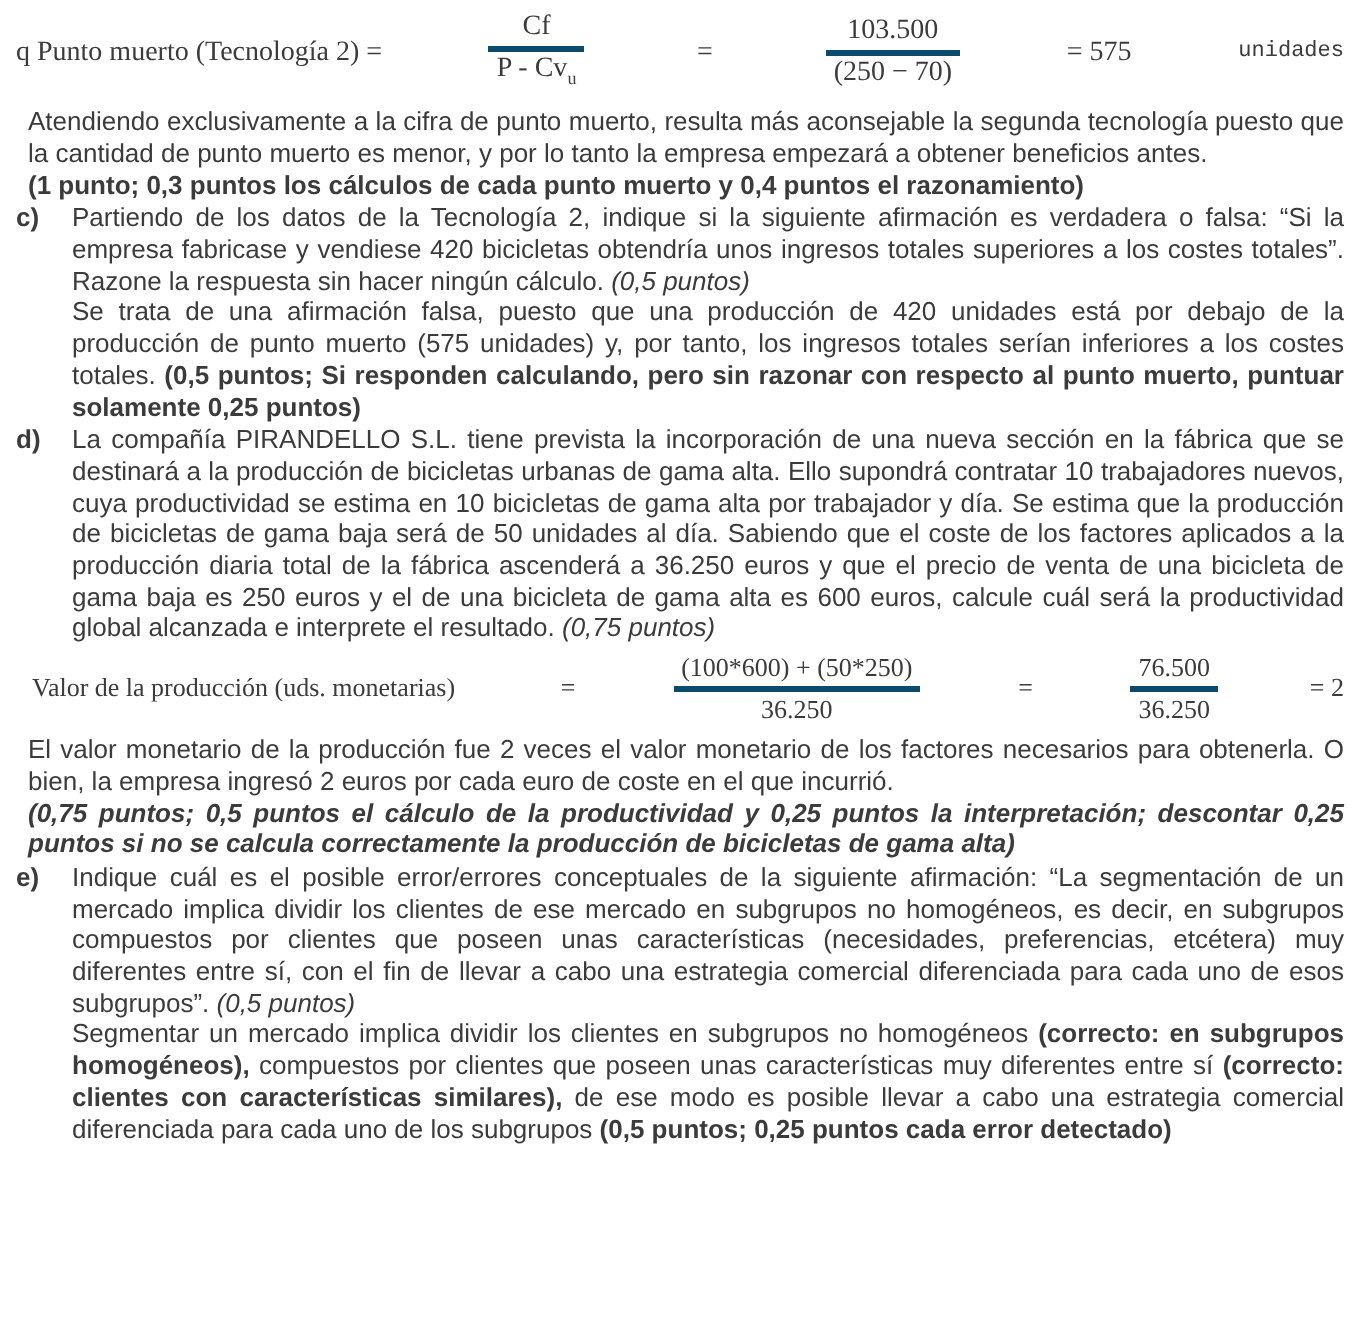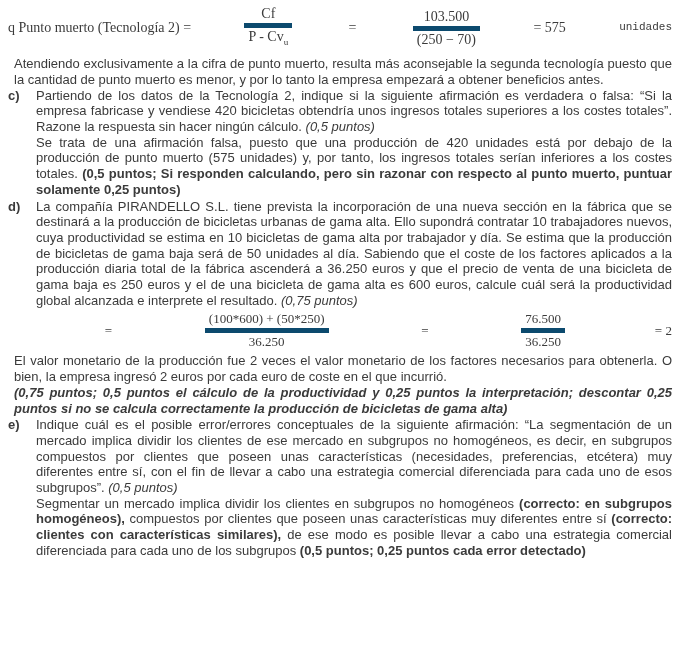--- a/index.html
+++ b/index.html
@@ -25,21 +25,21 @@
     align-items: center;
     font-family: "Liberation Serif", serif;
     text-align: left;
     white-space: nowrap;
     justify-content: space-between;
   }
   .formula-row.f1 { font-size: 14px; margin: 3px 0 6px 0; min-height: 38px; }
   .formula-row.f2 { font-size: 13px; margin: 2px 0 3px 0; min-height: 40px; }
   .frac { display: inline-block; text-align: center; vertical-align: middle; margin: 0 4px; }
   .frac .num { display: block; padding: 0 4px 1px 4px; }
-  .frac .den { display: block; border-top: 5px solid #0c4a6e; padding: 1px 4px 0 4px; }
+  .frac .den { display: block; border-top: 3px solid #0c4a6e; padding: 1px 4px 0 4px; }
   .eq { margin: 0 3px; }
   .unit-sans { font-family: Liberation Mono, monospace; font-size: 11px; margin-left: 4px; }
 
   .p1 { margin: 0 0 1px 6px; }
   .p0 { margin: 0 0 1px 2px; text-align: left; }
 
   .item { position: relative; padding-left: 28px; margin: 0 0 1px 0; }
   .item-label { position: absolute; left: 0; top: 0; font-weight: bold; }
   .item p { margin: 0; }
 
@@ -59,35 +59,37 @@
     <span class="eq">=</span>
     <span class="frac">
       <span class="num">103.500</span>
       <span class="den">(250 − 70)</span>
     </span>
     <span>= 575</span>
     <span class="unit-sans">unidades</span>
   </div>
 
   <p class="p1" style="margin-bottom:0;">Atendiendo exclusivamente a la cifra de punto muerto, resulta más aconsejable la segunda tecnología puesto que la cantidad de punto muerto es menor, y por lo tanto la empresa empezará a obtener beneficios antes.</p>
+  <p class="p1 b" style="margin-top:0;">(1 punto; 0,3 puntos los cálculos de cada punto muerto y 0,4 puntos el razonamiento)</p>
 
   <div class="item">
     <span class="item-label">c)</span>
     <p><span>Partiendo de los datos de la Tecnología 2, indique si la siguiente afirmación es verdadera o falsa: “Si la empresa fabricase y vendiese 420 bicicletas obtendría unos ingresos totales superiores a los costes totales”. Razone la respuesta sin hacer ningún cálculo. </span><span class="i">(0,5 puntos)</span></p>
     <p><span>Se trata de una afirmación falsa, puesto que una producción de 420 unidades está por debajo de la producción de punto muerto (575 unidades) y, por tanto, los ingresos totales serían inferiores a los costes totales. </span><span class="b">(0,5 puntos; Si responden calculando, pero sin razonar con respecto al punto muerto, puntuar solamente 0,25 puntos)</span></p>
   </div>
 
   <div class="item">
     <span class="item-label">d)</span>
     <p><span>La compañía PIRANDELLO S.L.  tiene prevista la incorporación de una nueva sección en la fábrica que se destinará a la producción de bicicletas urbanas de gama alta. Ello supondrá contratar 10 trabajadores nuevos, cuya productividad se estima en 10 bicicletas de gama alta por trabajador y día. Se estima que la producción de bicicletas de gama baja será de 50 unidades al día. Sabiendo que el coste de los factores aplicados a la producción diaria total de la fábrica ascenderá a 36.250 euros y que el precio de venta de una bicicleta de gama baja es 250 euros y el de una bicicleta de gama alta es 600 euros, calcule cuál será la productividad global alcanzada e interprete el resultado. </span><span class="i">(0,75 puntos)</span></p>
   </div>
 
 
   <div class="formula-row f2">
     <span class="frac">
+      <span class="num">Valor de la producción (uds. monetarias)</span>
     </span>
     <span class="eq">=</span>
     <span class="frac">
       <span class="num">(100*600) + (50*250)</span>
       <span class="den">36.250</span>
     </span>
     <span class="eq">=</span>
     <span class="frac">
       <span class="num">76.500</span>
       <span class="den">36.250</span>

